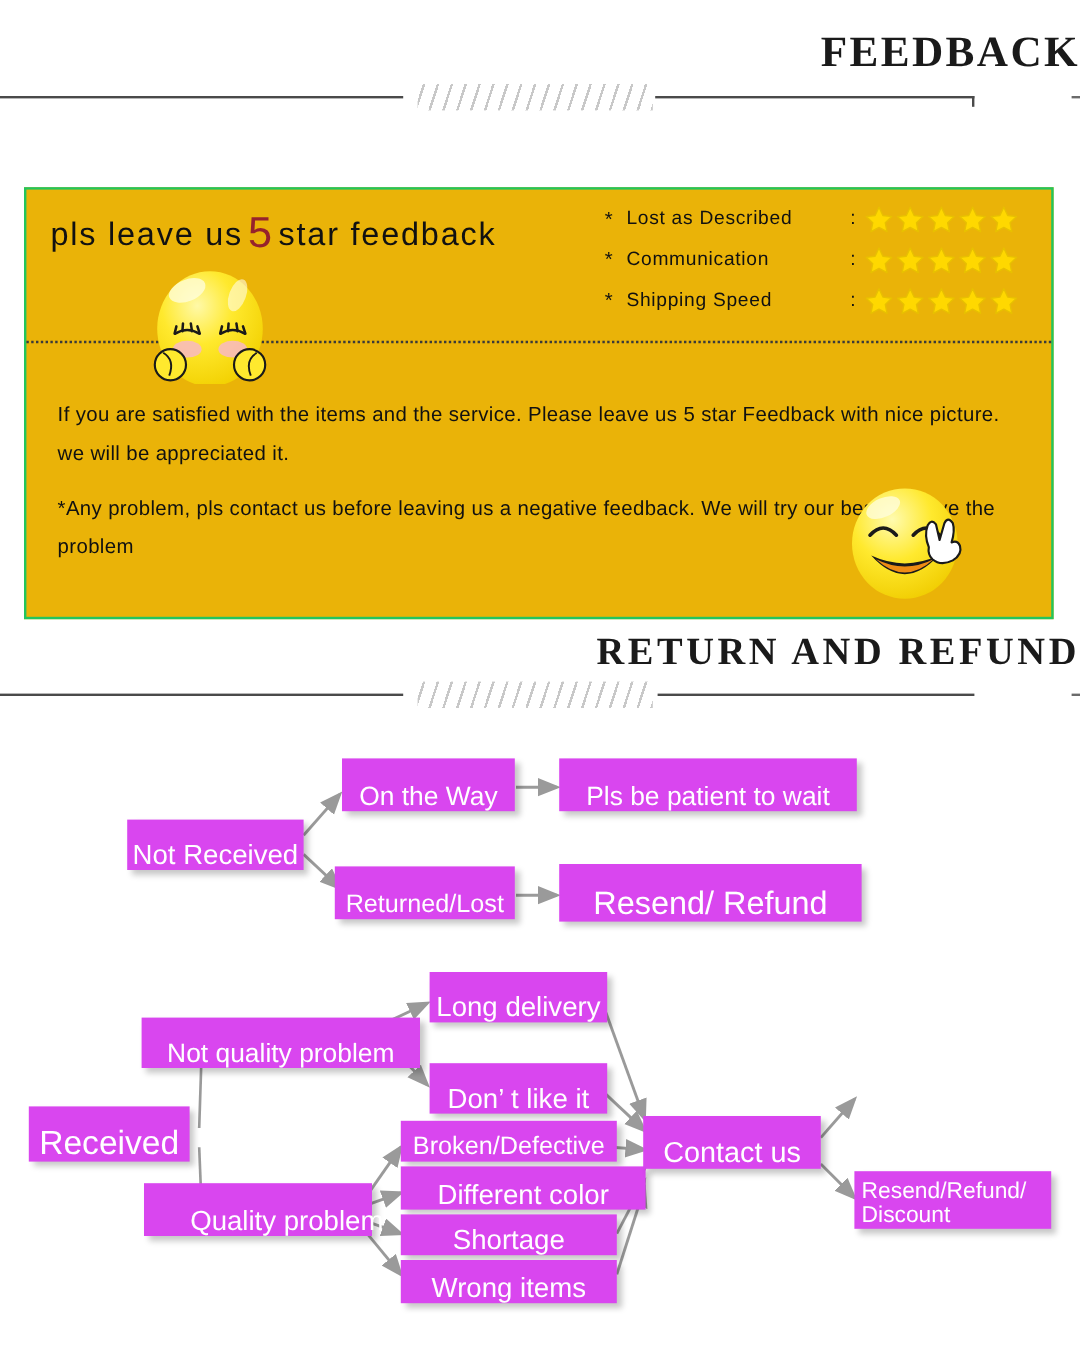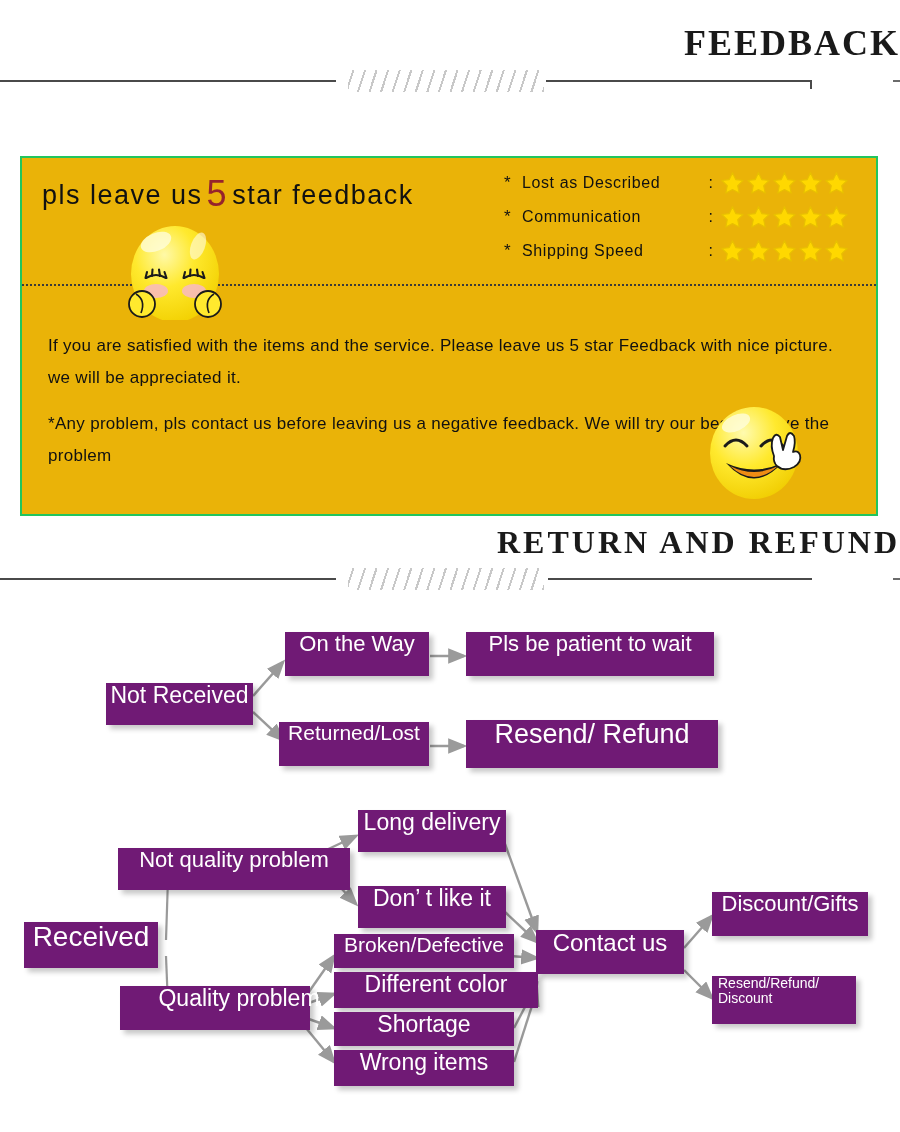--- a/index.html
+++ b/index.html
@@ -191,25 +191,25 @@
   .flow {
     position: absolute;
     left: 0;
     width: 900px;
   }
   #flow-not-received { top: 600px; height: 180px; }
   #flow-received     { top: 790px; height: 320px; }
 
   .node {
     position: absolute;
-    background: #701a75;
+    background: #d946ef;
     color: #ffffff;
     box-sizing: border-box;
     display: flex;
-    align-items: flex-start;
+    align-items: flex-end;
     justify-content: center;
     box-shadow: 4px 4px 5px rgba(0,0,0,0.22);
     line-height: 1.08;
     white-space: nowrap;
     z-index: 3;
   }
   .node.two-line { white-space: normal; text-align: left; justify-content: flex-start; padding-left: 6px; }
 
   .flow svg.arrows {
     position: absolute;
@@ -493,20 +493,17 @@
   </div>
 
   <div class="node" style="left:334px; top:260px; width:180px; height:36px; font-size:23px;">
     <span>Wrong items</span>
   </div>
 
   <div class="node" style="left:536px; top:140px; width:148px; height:44px; font-size:24px;">
     <span>Contact us</span>
   </div>
 
-  <div class="node" style="left:712px; top:102px; width:156px; height:44px; font-size:22px;">
-    <span>Discount/Gifts</span>
-  </div>
-
-  <div class="node two-line" style="left:712px; top:186px; width:144px; height:48px; font-size:14px;">
+
+  <div class="node two-line" style="left:712px; top:186px; width:164px; height:48px; font-size:19px;">
     <span>Resend/Refund/ Discount</span>
   </div>
 </div>
 
 </body></html>

